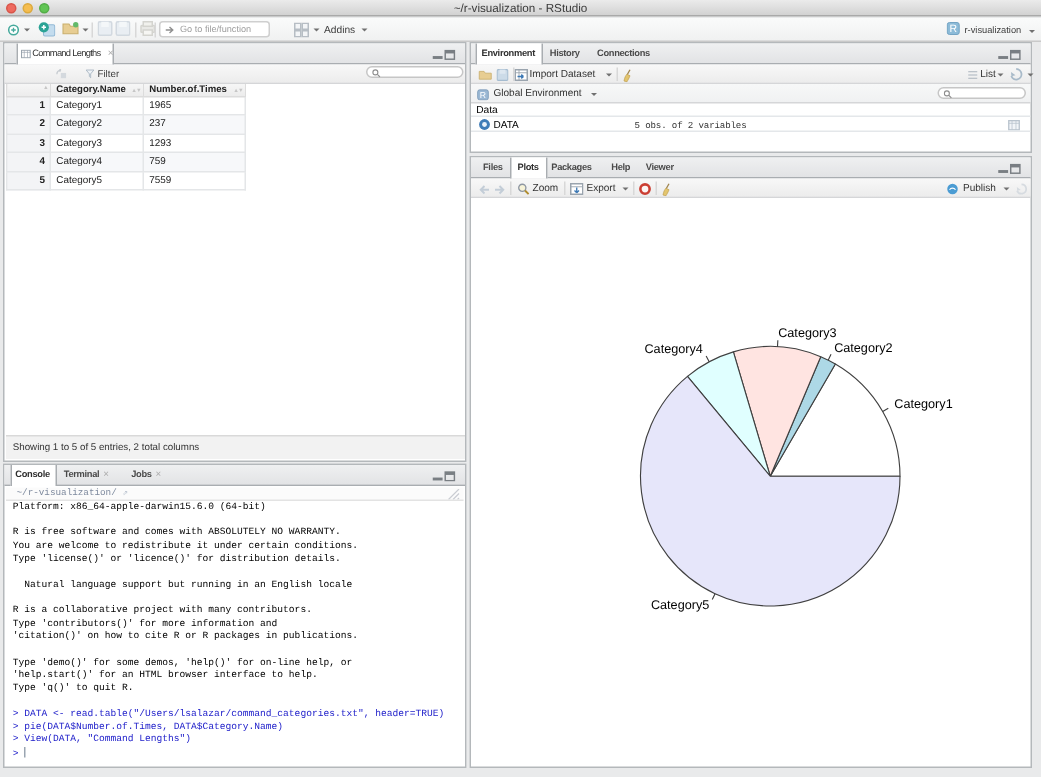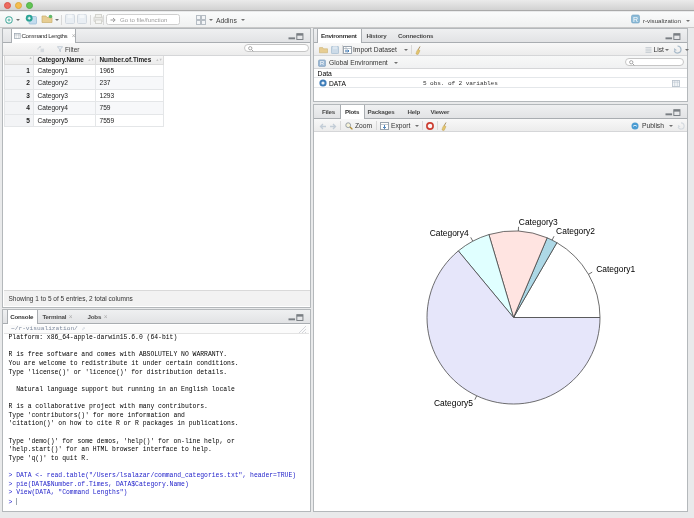--- a/index.html
+++ b/index.html
@@ -50,20 +50,21 @@
   
   .envlabel { position:absolute; font-size:6.8px; color:#000; }
 </style>
 </head>
 <body>
 
   <div class="abs" id="titlebar">
     <div class="tl" style="left:4px;  background:#ee6a5f; border:0.5px solid #d8554a;"></div>
     <div class="tl" style="left:15px; background:#f5bd4f; border:0.5px solid #dba93e;"></div>
     <div class="tl" style="left:26px; background:#61c554; border:0.5px solid #53ad48;"></div>
+    <div class="abs" id="title">~/r-visualization - RStudio</div>
   </div>
 
   <div class="abs" id="maintb">
     <svg class="icon" style="left:5px;top:4px" width="8" height="8" viewBox="0 0 9 9">
       <circle cx="4.5" cy="4.5" r="3.6" fill="#fff" stroke="#45a99c" stroke-width="1.15"></circle>
       <path d="M4.5 2.8v3.4M2.8 4.5h3.4" stroke="#45a99c" stroke-width="1"></path>
     </svg>
     <div class="dda" style="left:16px;top:7px"></div>
     <svg class="icon" style="left:25px;top:2px" width="12" height="11" viewBox="0 0 12 11">
       <rect x="4" y="2.5" width="7.5" height="7.5" rx="1" fill="#c3dcee" stroke="#93b9d6" stroke-width="0.7"></rect>

